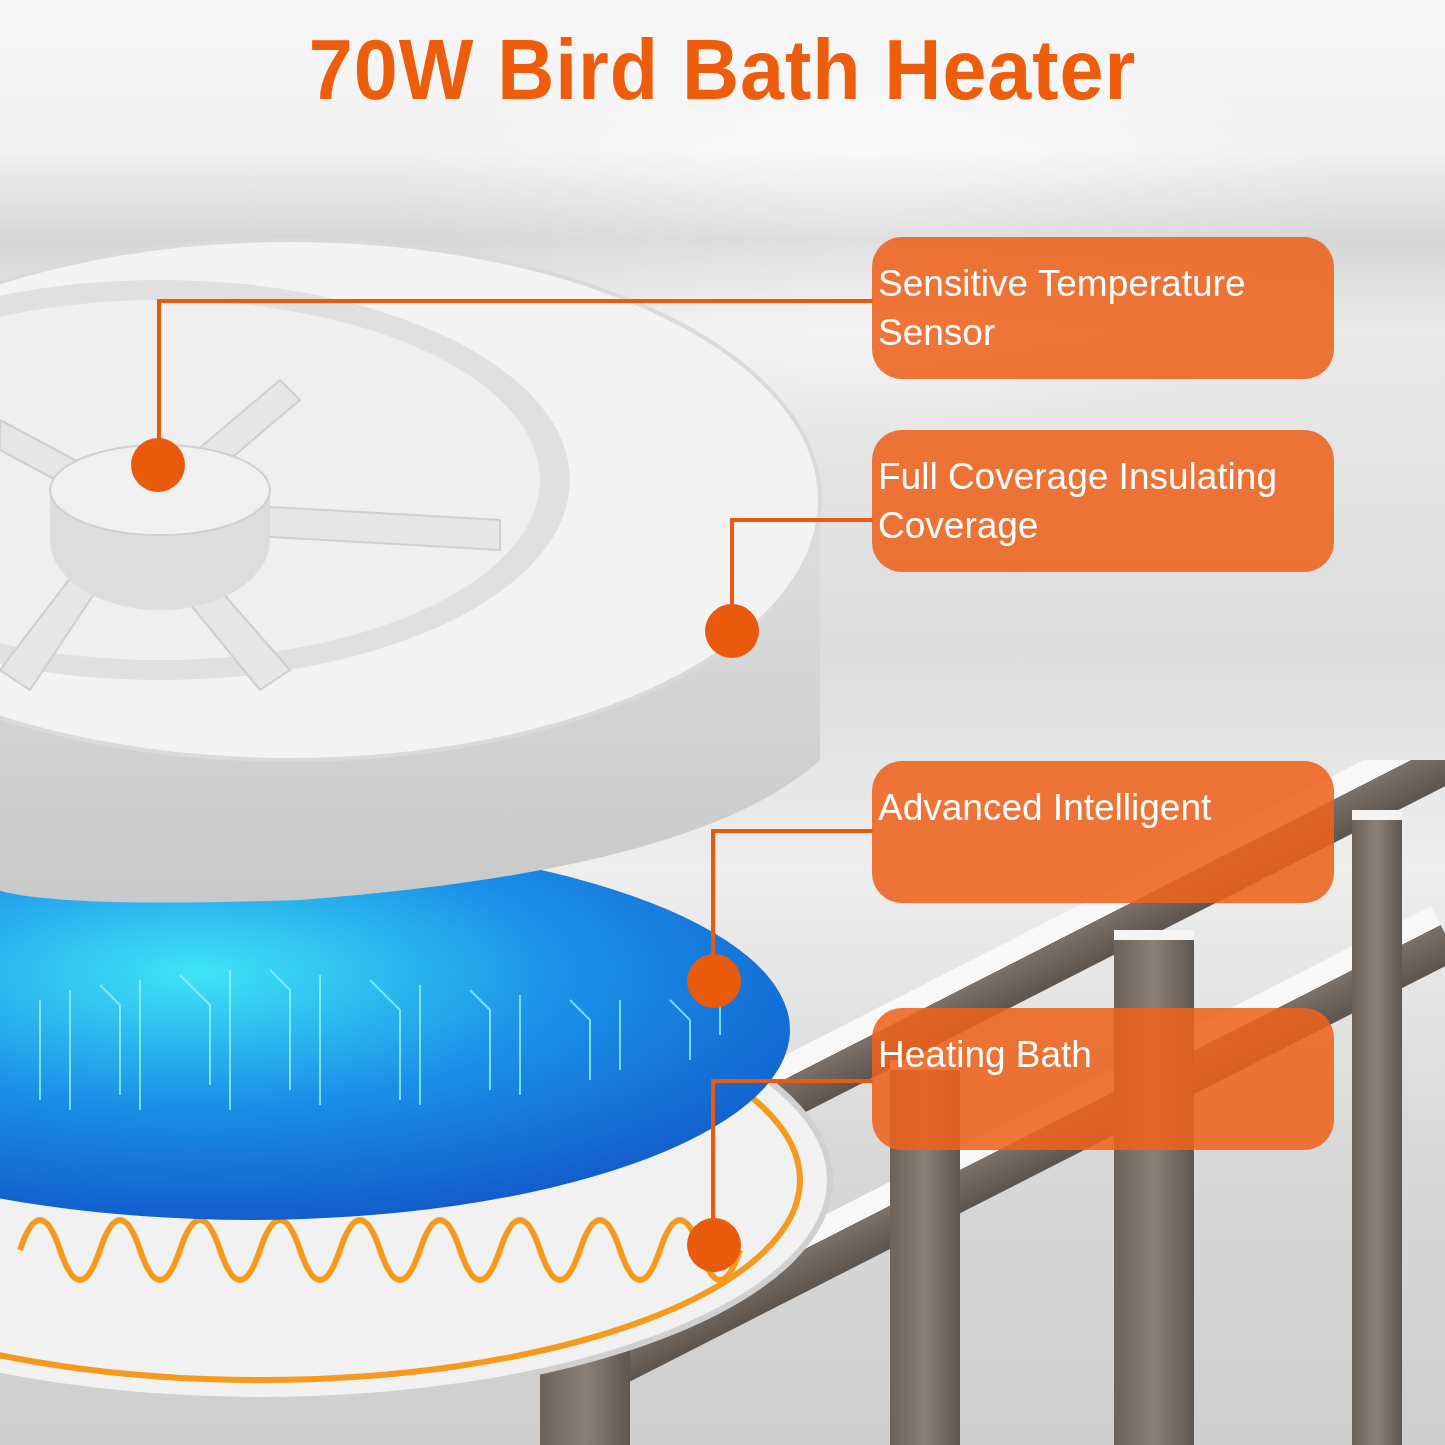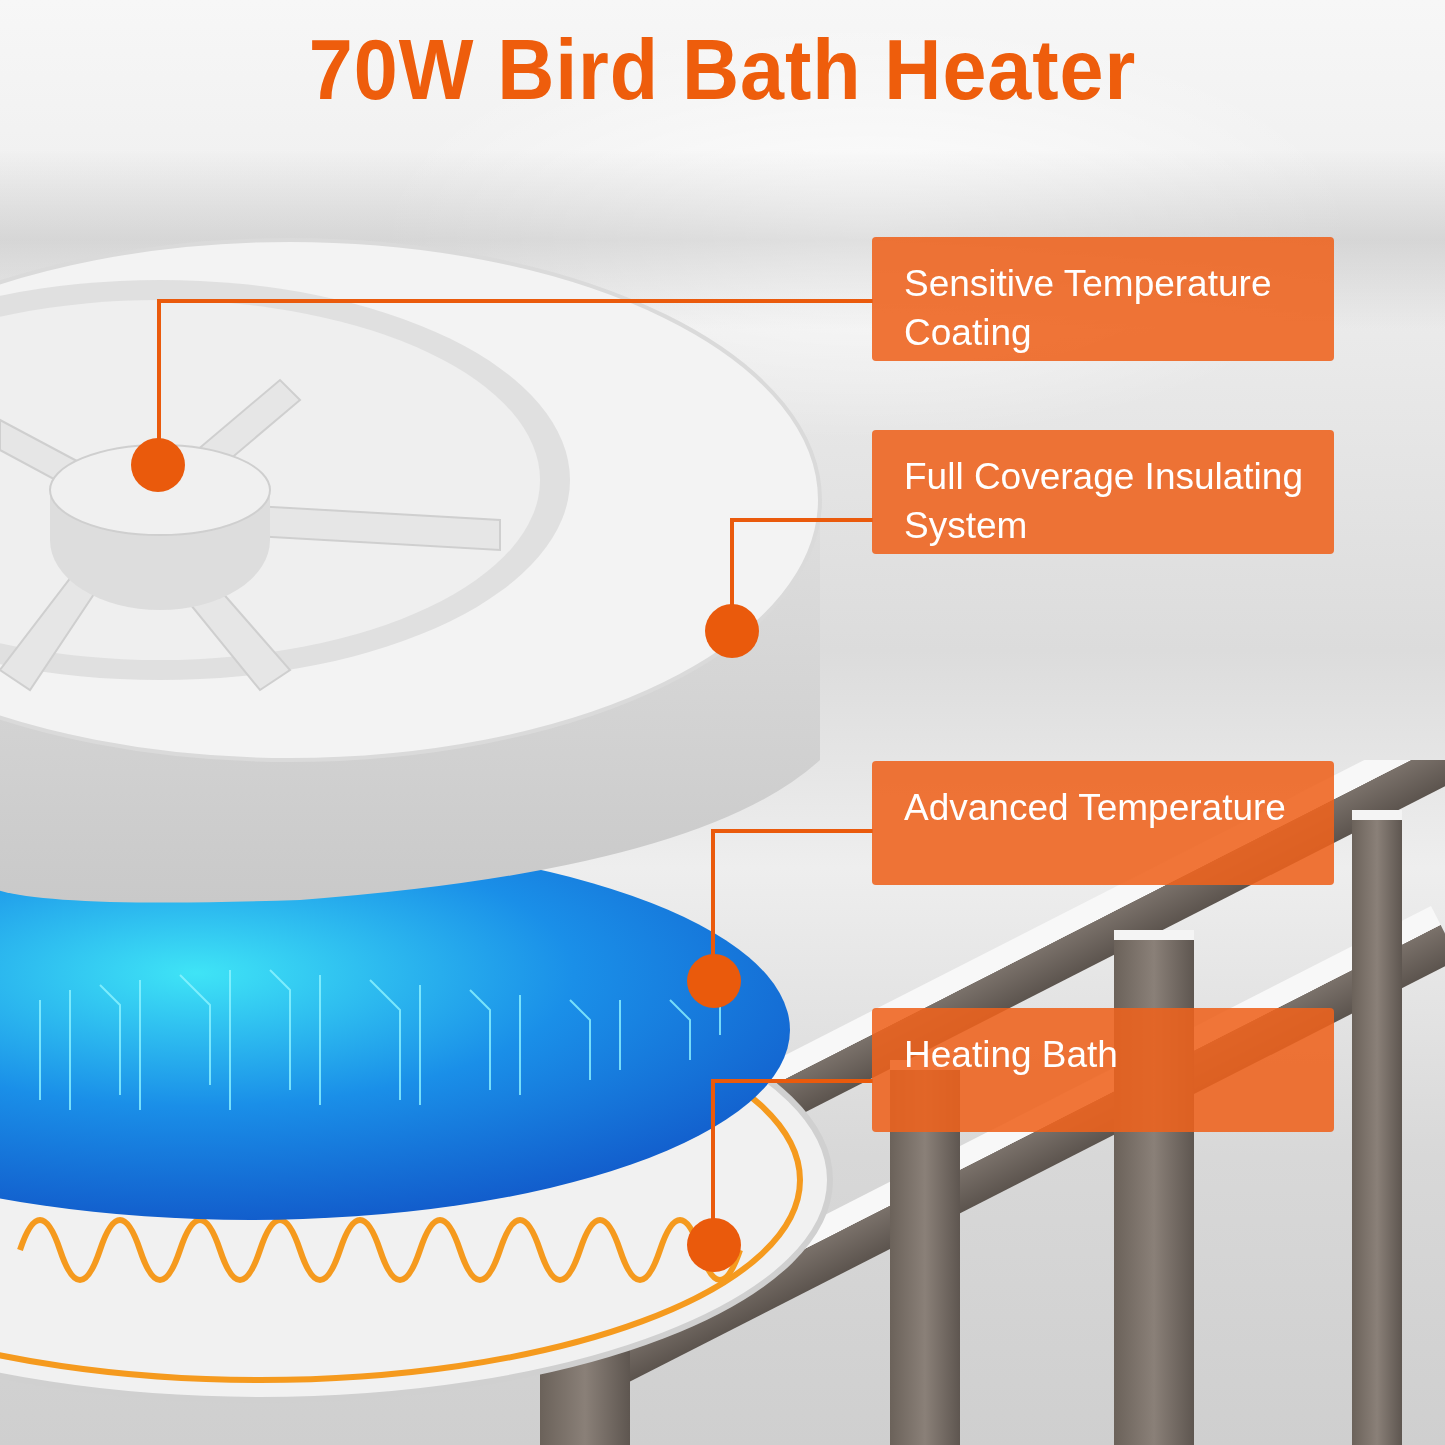--- a/index.html
+++ b/index.html
@@ -10,23 +10,23 @@
           radial-gradient(ellipse 700px 300px at 60% 230px, rgba(255,255,255,0.9), rgba(255,255,255,0) 70%),
           linear-gradient(180deg, #f7f7f7 0%, #e9e9e9 25%, #dcdcdc 45%, #eeeeee 60%, #d8d8d8 80%, #cfcfcf 100%); }
   .treeline { position:absolute; left:0; right:0; top:150px; height:180px;
         background: linear-gradient(180deg, rgba(190,190,190,0) 0%, rgba(170,170,170,0.35) 50%, rgba(200,200,200,0) 100%); }
   .fence { position:absolute; left:540px; top:760px; width:905px; height:685px; overflow:hidden; }
   .post { position:absolute; background:linear-gradient(90deg,#6b625a,#8a8078,#5e5650); border-top:10px solid #f4f4f4; }
   .rail { position:absolute; background:linear-gradient(180deg,#f8f8f8 0%, #f8f8f8 35%, #7a716a 36%, #5c544e 100%); transform-origin:left top; }
   .title { position:absolute; top:20px; left:0; width:1445px; text-align:center;
            font-family:"Liberation Sans", sans-serif; font-weight:bold; font-size:86px;
            color:#ee5d0c; letter-spacing:1px; transform:scaleX(0.92); }
-  .callout { position:absolute; left:872px; width:462px; height:124px; border-radius:4px;
+  .callout { position:absolute; left:872px; width:462px; height:142px; border-radius:30px;
              background:rgba(238,98,28,0.88); color:#fff; font-size:37px; line-height:49px;
-             padding:22px 0 0 32px; box-sizing:border-box; }
+             padding:22px 0 0 6px; box-sizing:border-box; }
   .callout span { display:block; white-space:nowrap; }
   .dot { position:absolute; width:54px; height:54px; border-radius:50%; background:#ea5a0c; }
   .lineh { position:absolute; height:4px; background:#ea5a0c; }
   .linev { position:absolute; width:4px; background:#ea5a0c; }
   svg { position:absolute; left:0; top:0; }
 </style>
 </head>
 <body>
 
 <div class="bg"></div>
@@ -100,24 +100,24 @@
 <div class="lineh" style="left:711px;top:829px;width:162px;"></div>
 <div class="linev" style="left:711px;top:829px;height:152px;"></div>
 <div class="dot" style="left:687px;top:954px;"></div>
 
 <div class="lineh" style="left:711px;top:1079px;width:162px;"></div>
 <div class="linev" style="left:711px;top:1079px;height:165px;"></div>
 <div class="dot" style="left:687px;top:1218px;"></div>
 
 <div class="callout" style="top:237px;">
   <span>Sensitive Temperature</span>
-  <span>Coating</span>
+  <span>Sensor</span>
 </div>
 <div class="callout" style="top:430px;">
   <span>Full Coverage Insulating</span>
-  <span>System</span>
+  <span>Coverage</span>
 </div>
 <div class="callout" style="top:761px;">
-  <span>Advanced Temperature</span>
+  <span>Advanced Intelligent</span>
 </div>
 <div class="callout" style="top:1008px;">
   <span>Heating Bath</span>
 </div>
 
 </body></html>

